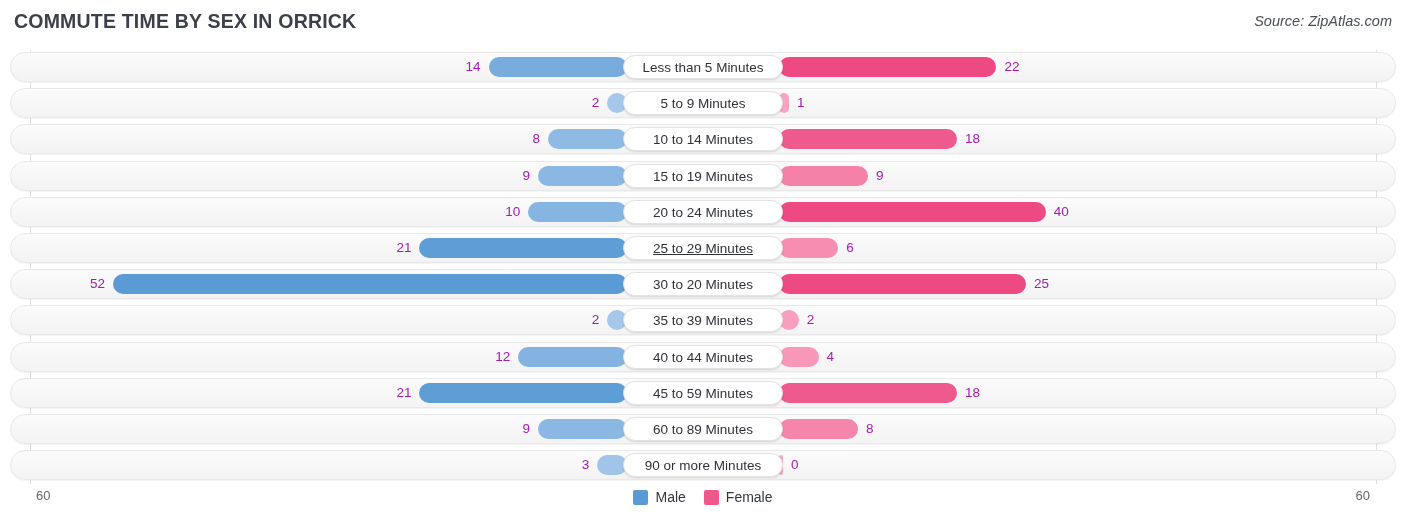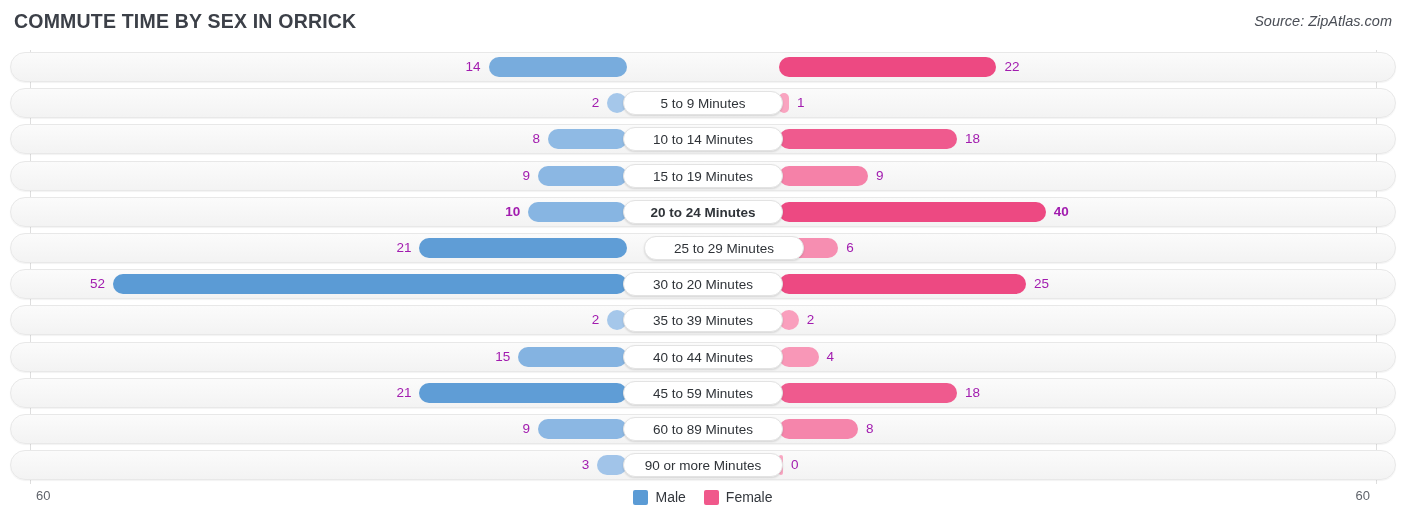--- a/index.html
+++ b/index.html
@@ -103,20 +103,21 @@
   <div class="plot">
     <div class="axis-line axis-left"></div>
     <div class="axis-line axis-right"></div>
     <div id="rows-host">
         <div class="row" style="top: 2px;">
           <div class="track"></div>
           <div class="bar bar-male" style="width: 138.367px; left: 478.633px; background: rgb(120, 172, 221);"></div>
           <div class="bar bar-female" style="width: 217.433px; left: 769px; background: rgb(237, 73, 130);"></div>
           <div class="val val-left" style="left: 426.633px; width: 44px;">14</div>
           <div class="val val-right" style="left: 994.433px; width: 44px;">22</div>
+          <div class="cat-pill" style="left: 613px; width: 160px;">Less than 5 Minutes</div>
         </div>
         <div class="row" style="top: 38.2px;">
           <div class="track"></div>
           <div class="bar bar-male" style="width: 19.7667px; left: 597.233px; background: rgb(165, 199, 234);"></div>
           <div class="bar bar-female" style="width: 10px; left: 769px; background: rgb(249, 164, 192);"></div>
           <div class="val val-left" style="left: 545.233px; width: 44px;">2</div>
           <div class="val val-right" style="left: 787px; width: 44px;">1</div>
           <div class="cat-pill" style="left: 613px; width: 160px;">5 to 9 Minutes</div>
         </div>
         <div class="row" style="top: 74.4px;">
@@ -128,35 +129,35 @@
           <div class="cat-pill" style="left: 613px; width: 160px;">10 to 14 Minutes</div>
         </div>
         <div class="row" style="top: 110.6px;">
           <div class="track"></div>
           <div class="bar bar-male" style="width: 88.95px; left: 528.05px; background: rgb(139, 183, 227);"></div>
           <div class="bar bar-female" style="width: 88.95px; left: 769px; background: rgb(245, 129, 168);"></div>
           <div class="val val-left" style="left: 476.05px; width: 44px;">9</div>
           <div class="val val-right" style="left: 865.95px; width: 44px;">9</div>
           <div class="cat-pill" style="left: 613px; width: 160px; text-align: center;">15 to 19 Minutes</div>
         </div>
-        <div class="row" style="top: 146.8px; font-weight: bold;">
+        <div class="row" style="top: 146.8px;">
           <div class="track"></div>
           <div class="bar bar-male" style="width: 98.8333px; left: 518.167px; background: rgb(135, 181, 226);"></div>
           <div class="bar bar-female" style="width: 266.85px; left: 769px; background: rgb(237, 73, 130);"></div>
           <div class="val val-left" style="left: 466.167px; width: 44px;">10</div>
           <div class="val val-right" style="left: 1043.85px; width: 44px;">40</div>
           <div class="cat-pill" style="left: 613px; width: 160px;">20 to 24 Minutes</div>
         </div>
         <div class="row" style="top: 183px;">
           <div class="track"></div>
           <div class="bar bar-male" style="width: 207.55px; left: 409.45px; background: rgb(95, 157, 214);"></div>
           <div class="bar bar-female" style="width: 59.3px; left: 769px; background: rgb(246, 142, 177);"></div>
           <div class="val val-left" style="left: 357.45px; width: 44px;">21</div>
           <div class="val val-right" style="left: 836.3px; width: 44px;">6</div>
-          <div class="cat-pill" style="left: 634px; width: 160px;">25 to 29 Minutes</div>
+          <div class="cat-pill" style="left: 613px; width: 160px; text-decoration: underline;">25 to 29 Minutes</div>
         </div>
         <div class="row" style="top: 219.2px;">
           <div class="track"></div>
           <div class="bar bar-male" style="width: 513.933px; left: 103.067px; background: rgb(91, 155, 213);"></div>
           <div class="bar bar-female" style="width: 247.083px; left: 769px; background: rgb(237, 73, 130);"></div>
           <div class="val val-left" style="left: 51.0667px; width: 44px;">52</div>
           <div class="val val-right" style="left: 1024.08px; width: 44px;">25</div>
           <div class="cat-pill" style="left: 613px; width: 160px;">30 to 20 Minutes</div>
         </div>
         <div class="row" style="top: 255.4px;">
@@ -164,21 +165,21 @@
           <div class="bar bar-male" style="width: 19.7667px; left: 597.233px; background: rgb(165, 199, 234);"></div>
           <div class="bar bar-female" style="width: 19.7667px; left: 769px; background: rgb(249, 159, 189);"></div>
           <div class="val val-left" style="left: 545.233px; width: 44px;">2</div>
           <div class="val val-right" style="left: 796.767px; width: 44px;">2</div>
           <div class="cat-pill" style="left: 613px; width: 160px;">35 to 39 Minutes</div>
         </div>
         <div class="row" style="top: 291.6px;">
           <div class="track"></div>
           <div class="bar bar-male" style="width: 108.717px; left: 508.283px; background: rgb(132, 179, 225);"></div>
           <div class="bar bar-female" style="width: 39.5333px; left: 769px; background: rgb(248, 151, 183);"></div>
-          <div class="val val-left" style="left: 456.283px; width: 44px;">15</div>
+          <div class="val val-left" style="left: 456.283px; width: 44px;">12</div>
           <div class="val val-right" style="left: 816.533px; width: 44px;">4</div>
           <div class="cat-pill" style="left: 613px; width: 160px;">40 to 44 Minutes</div>
         </div>
         <div class="row" style="top: 327.8px;">
           <div class="track"></div>
           <div class="bar bar-male" style="width: 207.55px; left: 409.45px; background: rgb(95, 157, 214);"></div>
           <div class="bar bar-female" style="width: 177.9px; left: 769px; background: rgb(239, 90, 142);"></div>
           <div class="val val-left" style="left: 357.45px; width: 44px;">21</div>
           <div class="val val-right" style="left: 954.9px; width: 44px;">18</div>
           <div class="cat-pill" style="left: 613px; width: 160px;">45 to 59 Minutes</div>

